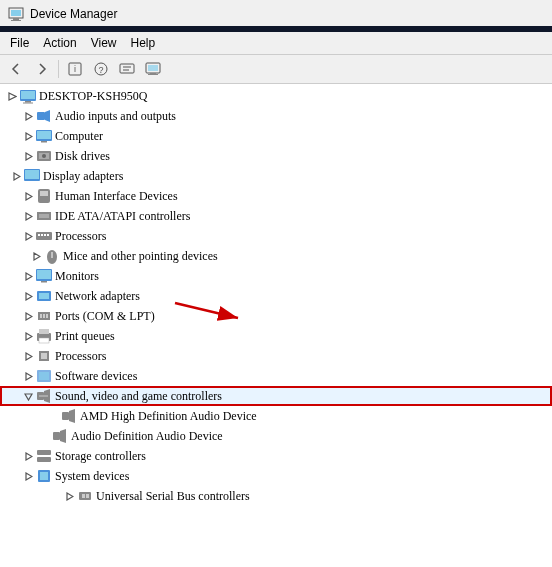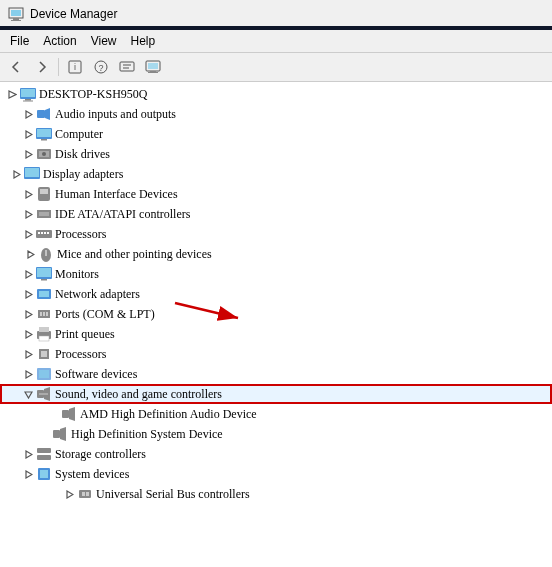--- a/index.html
+++ b/index.html
@@ -10,21 +10,21 @@
       width: 552px;
       height: 567px;
       overflow: hidden;
     }
     .title-bar {
       background: #f0f0f0;
       padding: 6px 8px 4px 8px;
       display: flex;
       align-items: center;
       gap: 6px;
-      border-bottom: 4px solid #0f172a;
+      border-bottom: 6px solid #0f172a;
     }
     .title-bar-text {
       font-size: 12px;
       color: #000;
     }
     .menu-bar {
       display: flex;
       gap: 2px;
       padding: 2px 4px;
       background: #f0f0f0;
@@ -284,21 +284,21 @@
           <svg width="16" height="16" viewBox="0 0 16 16">
             <rect x="0" y="4" width="16" height="8" rx="1" fill="#888"></rect>
             <rect x="2" y="6" width="2" height="2" fill="#fff"></rect>
             <rect x="5" y="6" width="2" height="2" fill="#fff"></rect>
             <rect x="8" y="6" width="2" height="2" fill="#fff"></rect>
             <rect x="11" y="6" width="2" height="2" fill="#fff"></rect>
           </svg>
         </div>
         <span class="item-label">Processors</span>
       </div>
-      <div class="tree-item" style="padding-left: 22px;">
+      <div class="tree-item" style="padding-left: 28px;">
         <div class="expand-btn">
           <svg width="9" height="9" viewBox="0 0 9 9">
             <path d="M2 1 L8 4.5 L2 8 Z" fill="none" stroke="#555" stroke-width="1.2"></path>
           </svg>
         </div>
         <div class="item-icon">
           <svg width="16" height="16" viewBox="0 0 16 16">
             <ellipse cx="8" cy="9" rx="5" ry="7" fill="#888"></ellipse>
             <line x1="8" y1="4" x2="8" y2="10" stroke="#fff" stroke-width="1"></line>
           </svg>
@@ -419,21 +419,21 @@
         <span class="item-label">AMD High Definition Audio Device</span>
       </div>
       <div class="tree-item" style="padding-left: 36px;">
         <div class="expand-btn"></div>
         <div class="item-icon">
           <svg width="16" height="16" viewBox="0 0 16 16">
             <rect x="1" y="4" width="7" height="8" rx="1" fill="#888"></rect>
             <polygon points="8,3 14,1 14,15 8,13" fill="#888"></polygon>
           </svg>
         </div>
-        <span class="item-label">High Definition System Device</span>
+        <span class="item-label">Audio Definition Audio Device</span>
       </div>
       <div class="tree-item" style="padding-left: 20px;">
         <div class="expand-btn">
           <svg width="9" height="9" viewBox="0 0 9 9">
             <path d="M2 1 L8 4.5 L2 8 Z" fill="none" stroke="#555" stroke-width="1.2"></path>
           </svg>
         </div>
         <div class="item-icon">
           <svg width="16" height="16" viewBox="0 0 16 16">
             <rect x="1" y="2" width="14" height="5" rx="1" fill="#888"></rect>

